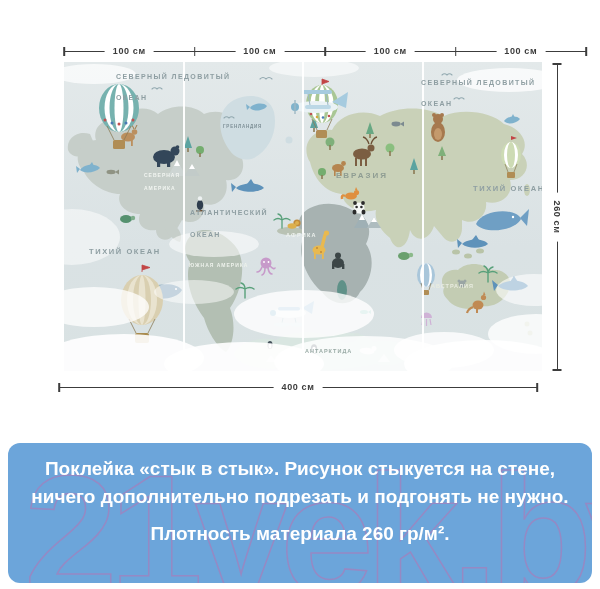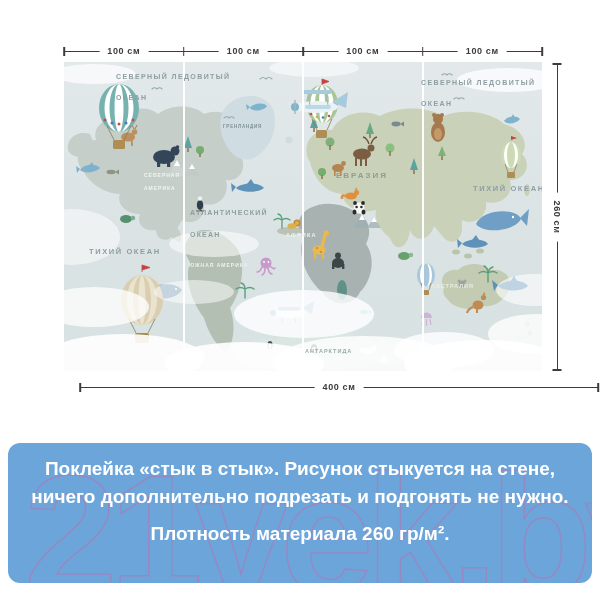--- a/index.html
+++ b/index.html
@@ -34,41 +34,41 @@
             font-size:19px;line-height:28px;padding-top:12px;}
   .box-text p{margin:0 auto;max-width:562px;}
   .box-text p.second{margin-top:9px;}
 </style>
 </head>
 <body>
 
 <div class="page">
 
 
-  <div class="dim" style="left:64px;top:44px;width:478px;height:15px;">
+  <div class="dim" style="left:64px;top:44px;width:522px;height:15px;">
     <span class="line-h"></span>
     <span class="tick-v" style="left:0%"></span>
     <span class="tick-v" style="left:25%"></span>
     <span class="tick-v" style="left:50%"></span>
     <span class="tick-v" style="left:75%"></span>
     <span class="tick-v" style="left:100%"></span>
     <span class="dim-label" style="left:12.5%">100 см</span>
     <span class="dim-label" style="left:37.5%">100 см</span>
     <span class="dim-label" style="left:62.5%">100 см</span>
     <span class="dim-label" style="left:87.5%">100 см</span>
   </div>
 
   <div class="dim" style="left:550px;top:63px;width:14px;height:308px;">
     <span class="line-v"></span>
     <span class="tick-h" style="top:0"></span>
     <span class="tick-h" style="bottom:0;top:auto;"></span>
     <span class="dim-label-v">260 см</span>
   </div>
 
-  <div class="dim" style="left:80px;top:380px;width:518px;height:15px;">
+  <div class="dim" style="left:59px;top:380px;width:478px;height:15px;">
     <span class="line-h"></span>
     <span class="tick-v" style="left:0%"></span>
     <span class="tick-v" style="left:100%"></span>
     <span class="dim-label" style="left:50%">400 см</span>
   </div>
 
   <div class="map">
     <svg width="478" height="309" viewBox="0 0 478 309">
       <defs>
         <linearGradient id="bg" x1="0" y1="0" x2="0" y2="1">

